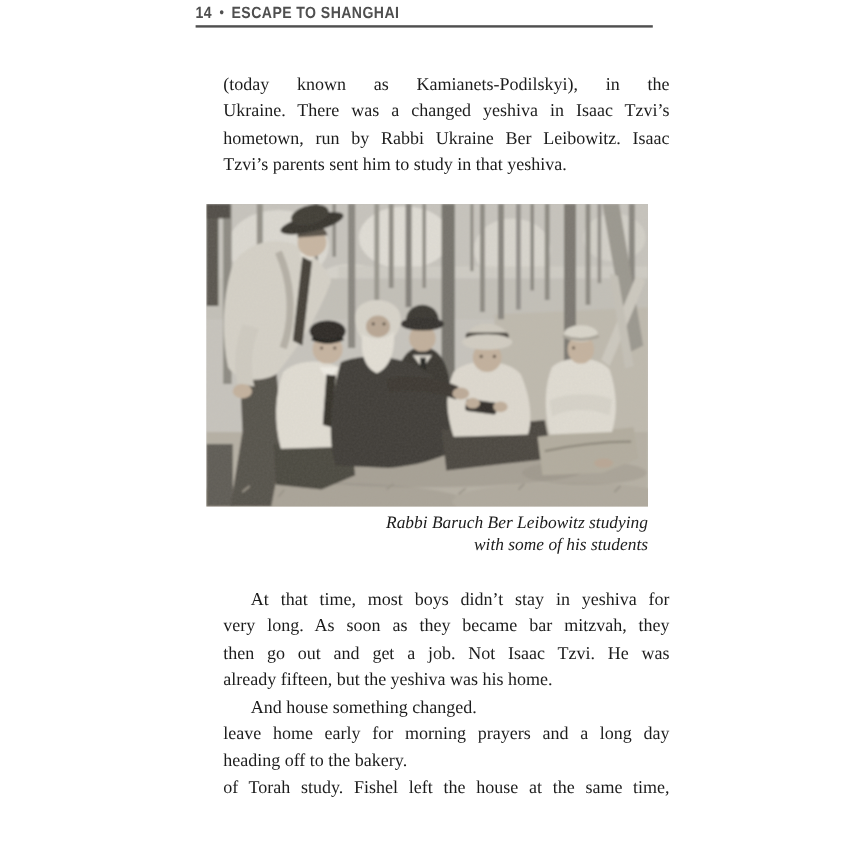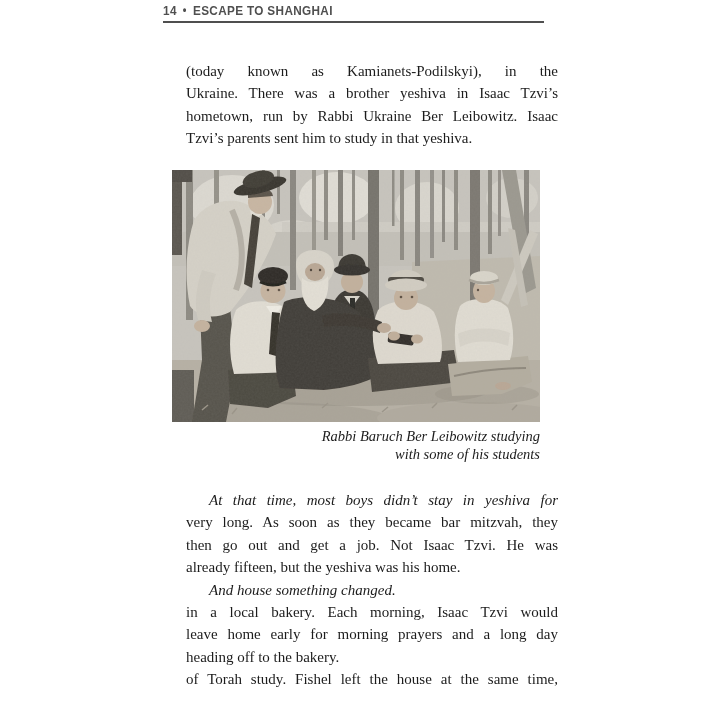--- a/index.html
+++ b/index.html
@@ -13,21 +13,21 @@
   .runhead .bullet{margin:0 7px;font-size:12px;position:relative;top:-1px;}
   .rule{position:absolute;left:163px;top:21px;width:381px;height:2px;background:#4f4f4f;}
 
   
   .textblock{position:absolute;left:186px;width:372px;font-size:15px;line-height:22.4px;
              color:#1c1c1c;}
   .block-top{top:60px;}
   .block-bottom{top:489px;}
   .tline{text-align:justify;height:22.4px;overflow:hidden;}
   .tline.j::after{content:"";display:inline-block;width:100%;height:0;}
-  .tline.ind{text-indent:23px;font-style:italic;}
+  .tline.ind{text-indent:23px;}
 
   
   .photo{position:absolute;left:172px;top:170px;width:368px;height:252px;background:#c7c4bd;}
   .photo svg{display:block;width:368px;height:252px;}
 
   
   .caption{position:absolute;left:172px;top:427px;width:368px;text-align:right;
            font-style:italic;font-size:14.5px;line-height:18px;color:#1c1c1c;}
 </style>
 </head>
@@ -35,21 +35,21 @@
 
 <div class="page">
 
   <div class="runhead">
     <span>14</span><span class="bullet">•</span><span>ESCAPE TO SHANGHAI</span>
   </div>
   <div class="rule"></div>
 
   <div class="textblock block-top">
     <div class="tline j">(today known as Kamianets-Podilskyi), in the</div>
-    <div class="tline j">Ukraine. There was a brother yeshiva in Isaac Tzvi’s</div>
+    <div class="tline j">Ukraine. There was a changed yeshiva in Isaac Tzvi’s</div>
     <div class="tline j">hometown, run by Rabbi Ukraine Ber Leibowitz. Isaac</div>
     <div class="tline">Tzvi’s parents sent him to study in that yeshiva.</div>
   </div>
 
   <div class="photo">
     <svg viewBox="0 0 368 252" xmlns="http://www.w3.org/2000/svg">
       <defs>
         <filter id="soft" x="-5%" y="-5%" width="110%" height="110%">
             <feGaussianBlur stdDeviation="0.7"></feGaussianBlur>
           </filter>
@@ -194,19 +194,18 @@
     <div>Rabbi Baruch Ber Leibowitz studying</div>
     <div>with some of his students</div>
   </div>
 
   <div class="textblock block-bottom">
     <div class="tline j ind">At that time, most boys didn’t stay in yeshiva for</div>
     <div class="tline j">very long. As soon as they became bar mitzvah, they</div>
     <div class="tline j">then go out and get a job. Not Isaac Tzvi. He was</div>
     <div class="tline">already fifteen, but the yeshiva was his home.</div>
     <div class="tline ind">And house something changed.</div>
-    <div class="tline j">in a local bakery. Each morning, Isaac Tzvi would</div>
     <div class="tline j">leave home early for morning prayers and a long day</div>
     <div class="tline">heading off to the bakery.</div>
     <div class="tline j">of Torah study. Fishel left the house at the same time,</div>
   </div>
 
 </div>
 
 </body></html>

